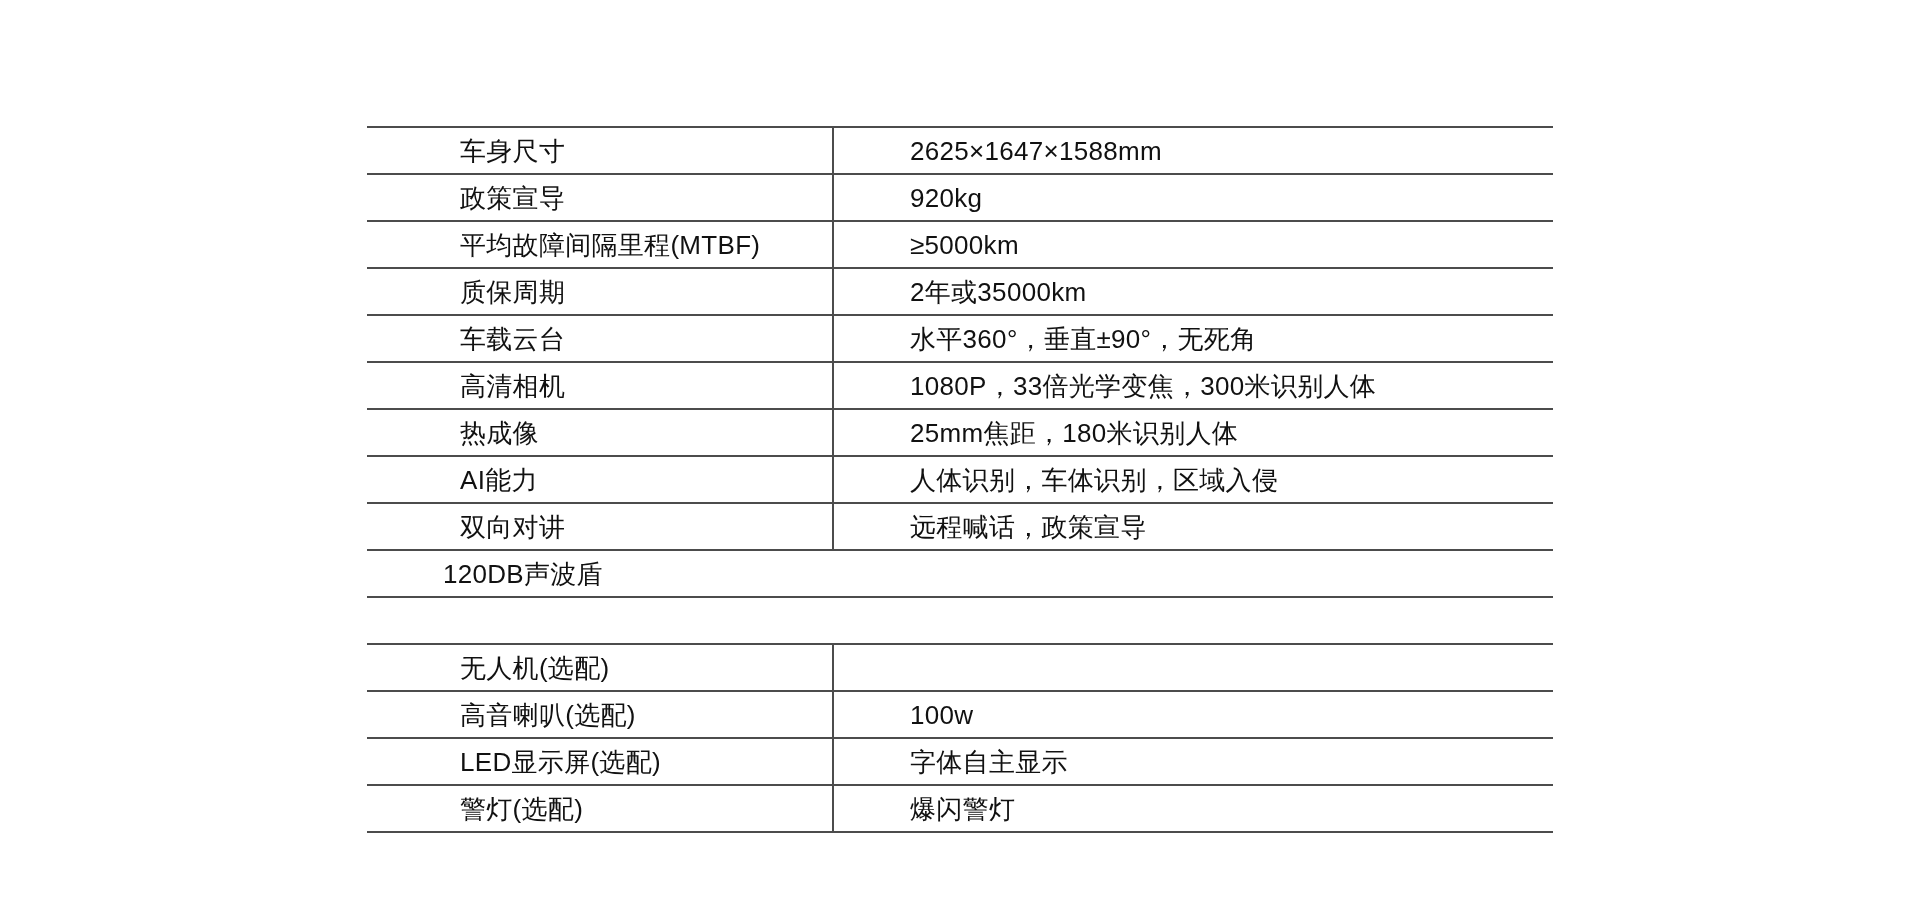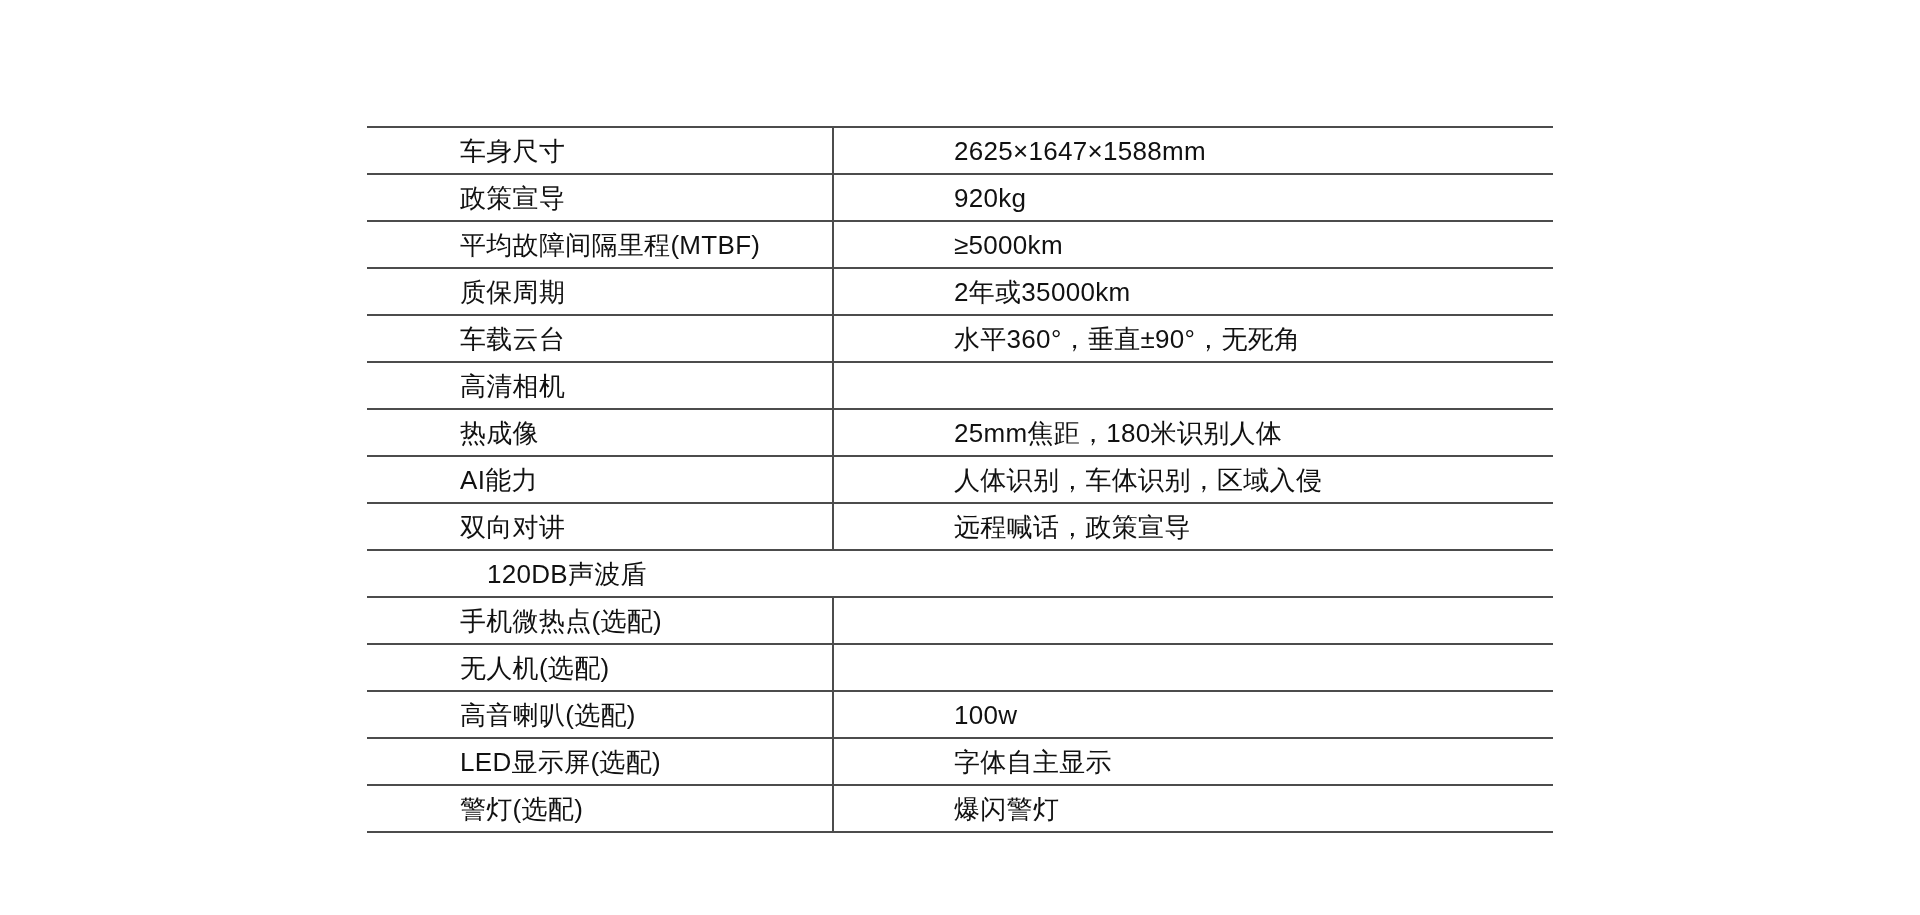--- a/index.html
+++ b/index.html
@@ -38,21 +38,21 @@
     letter-spacing: 0.3px;
   }
   .cell.label {
     box-sizing: border-box;
     width: 467px;
     padding-left: 93px;
     border-right: 2px solid #4c4c4c;
   }
   .cell.value {
     flex: 1;
-    padding-left: 120px;
+    padding-left: 76px;
   }
 </style>
 </head>
 <body>
 
 <div class="spec-table" id="spec-table">
   <div class="spec-row">
     <div class="cell label">车身尺寸</div>
     <div class="cell value">2625×1647×1588mm</div>
   </div>
@@ -72,20 +72,21 @@
     <div class="cell value">2年或35000km</div>
   </div>
 
   <div class="spec-row">
     <div class="cell label">车载云台</div>
     <div class="cell value">水平360°，垂直±90°，无死角</div>
   </div>
 
   <div class="spec-row">
     <div class="cell label">高清相机</div>
+    <div class="cell value">1080P，33倍光学变焦，300米识别人体</div>
   </div>
 
   <div class="spec-row">
     <div class="cell label">热成像</div>
     <div class="cell value">25mm焦距，180米识别人体</div>
   </div>
 
   <div class="spec-row">
     <div class="cell label">AI能力</div>
     <div class="cell value">人体识别，车体识别，区域入侵</div>
@@ -94,21 +95,20 @@
   <div class="spec-row">
     <div class="cell label">双向对讲</div>
     <div class="cell value">远程喊话，政策宣导</div>
   </div>
 
   <div class="spec-row">
     <div class="cell value">120DB声波盾</div>
   </div>
 
   <div class="spec-row">
-    <div class="cell label">手机微热点(选配)</div>
   </div>
 
   <div class="spec-row">
     <div class="cell label">无人机(选配)</div>
   </div>
 
   <div class="spec-row">
     <div class="cell label">高音喇叭(选配)</div>
     <div class="cell value">100w</div>
   </div>

